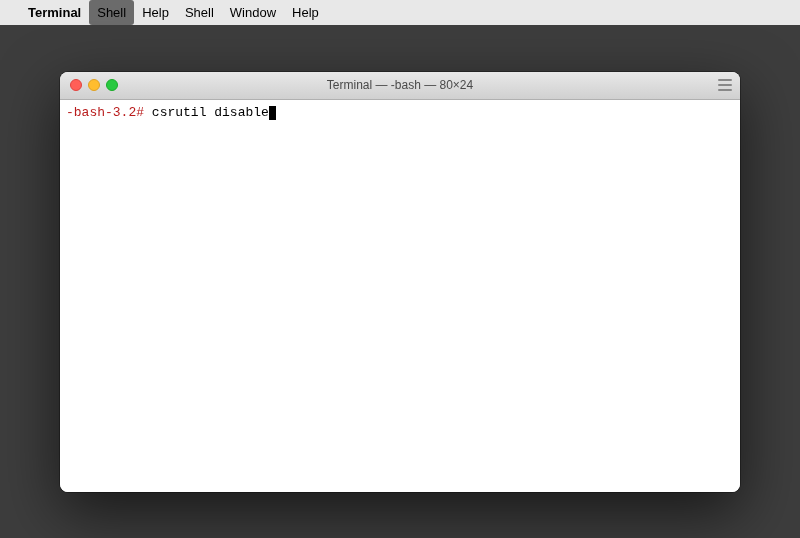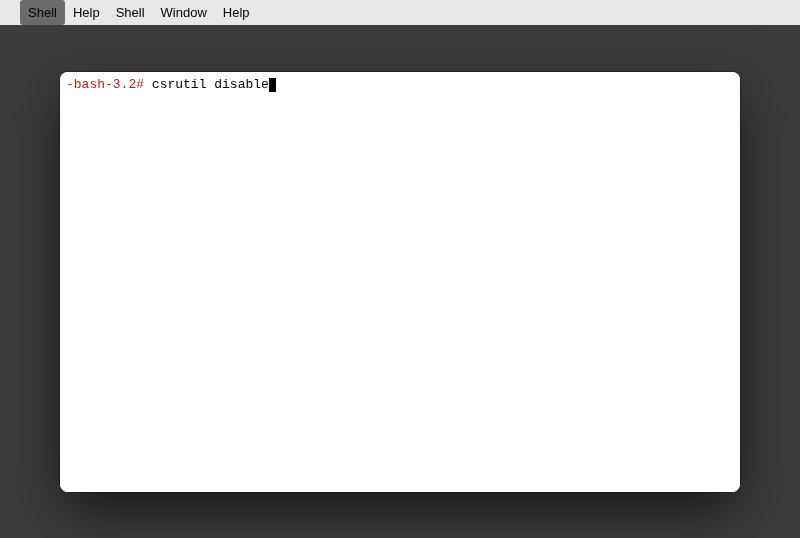--- a/index.html
+++ b/index.html
@@ -190,32 +190,46 @@
       vertical-align: text-bottom;
       margin-left: 0px;
     }
   </style>
 </head>
 <body>
 
 <div class="menu-bar">
   <span class="apple-logo"></span>
   <div class="menu-items">
+    <div class="menu-item bold">Terminal</div>
     <div class="menu-item active">Shell</div>
     <div class="menu-item">Help</div>
     <div class="menu-item">Shell</div>
     <div class="menu-item">Window</div>
     <div class="menu-item">Help</div>
   </div>
 </div>
 
 <div class="desktop">
 
   <div class="terminal-window">
 
+    <div class="title-bar">
+      <div class="window-buttons">
+        <div class="win-btn btn-close"></div>
+        <div class="win-btn btn-minimize"></div>
+        <div class="win-btn btn-maximize"></div>
+      </div>
+      <span class="title-text">Terminal — -bash — 80×24</span>
+      <div class="scrollback-icon">
+        <span></span>
+        <span></span>
+        <span></span>
+      </div>
+    </div>
 
     <div class="terminal-content">
       <div class="terminal-line">
         <span class="prompt">-bash-3.2# </span>
         <span class="command">csrutil disable</span>
         <span class="cursor"></span>
       </div>
     </div>
   </div>
 </div>

